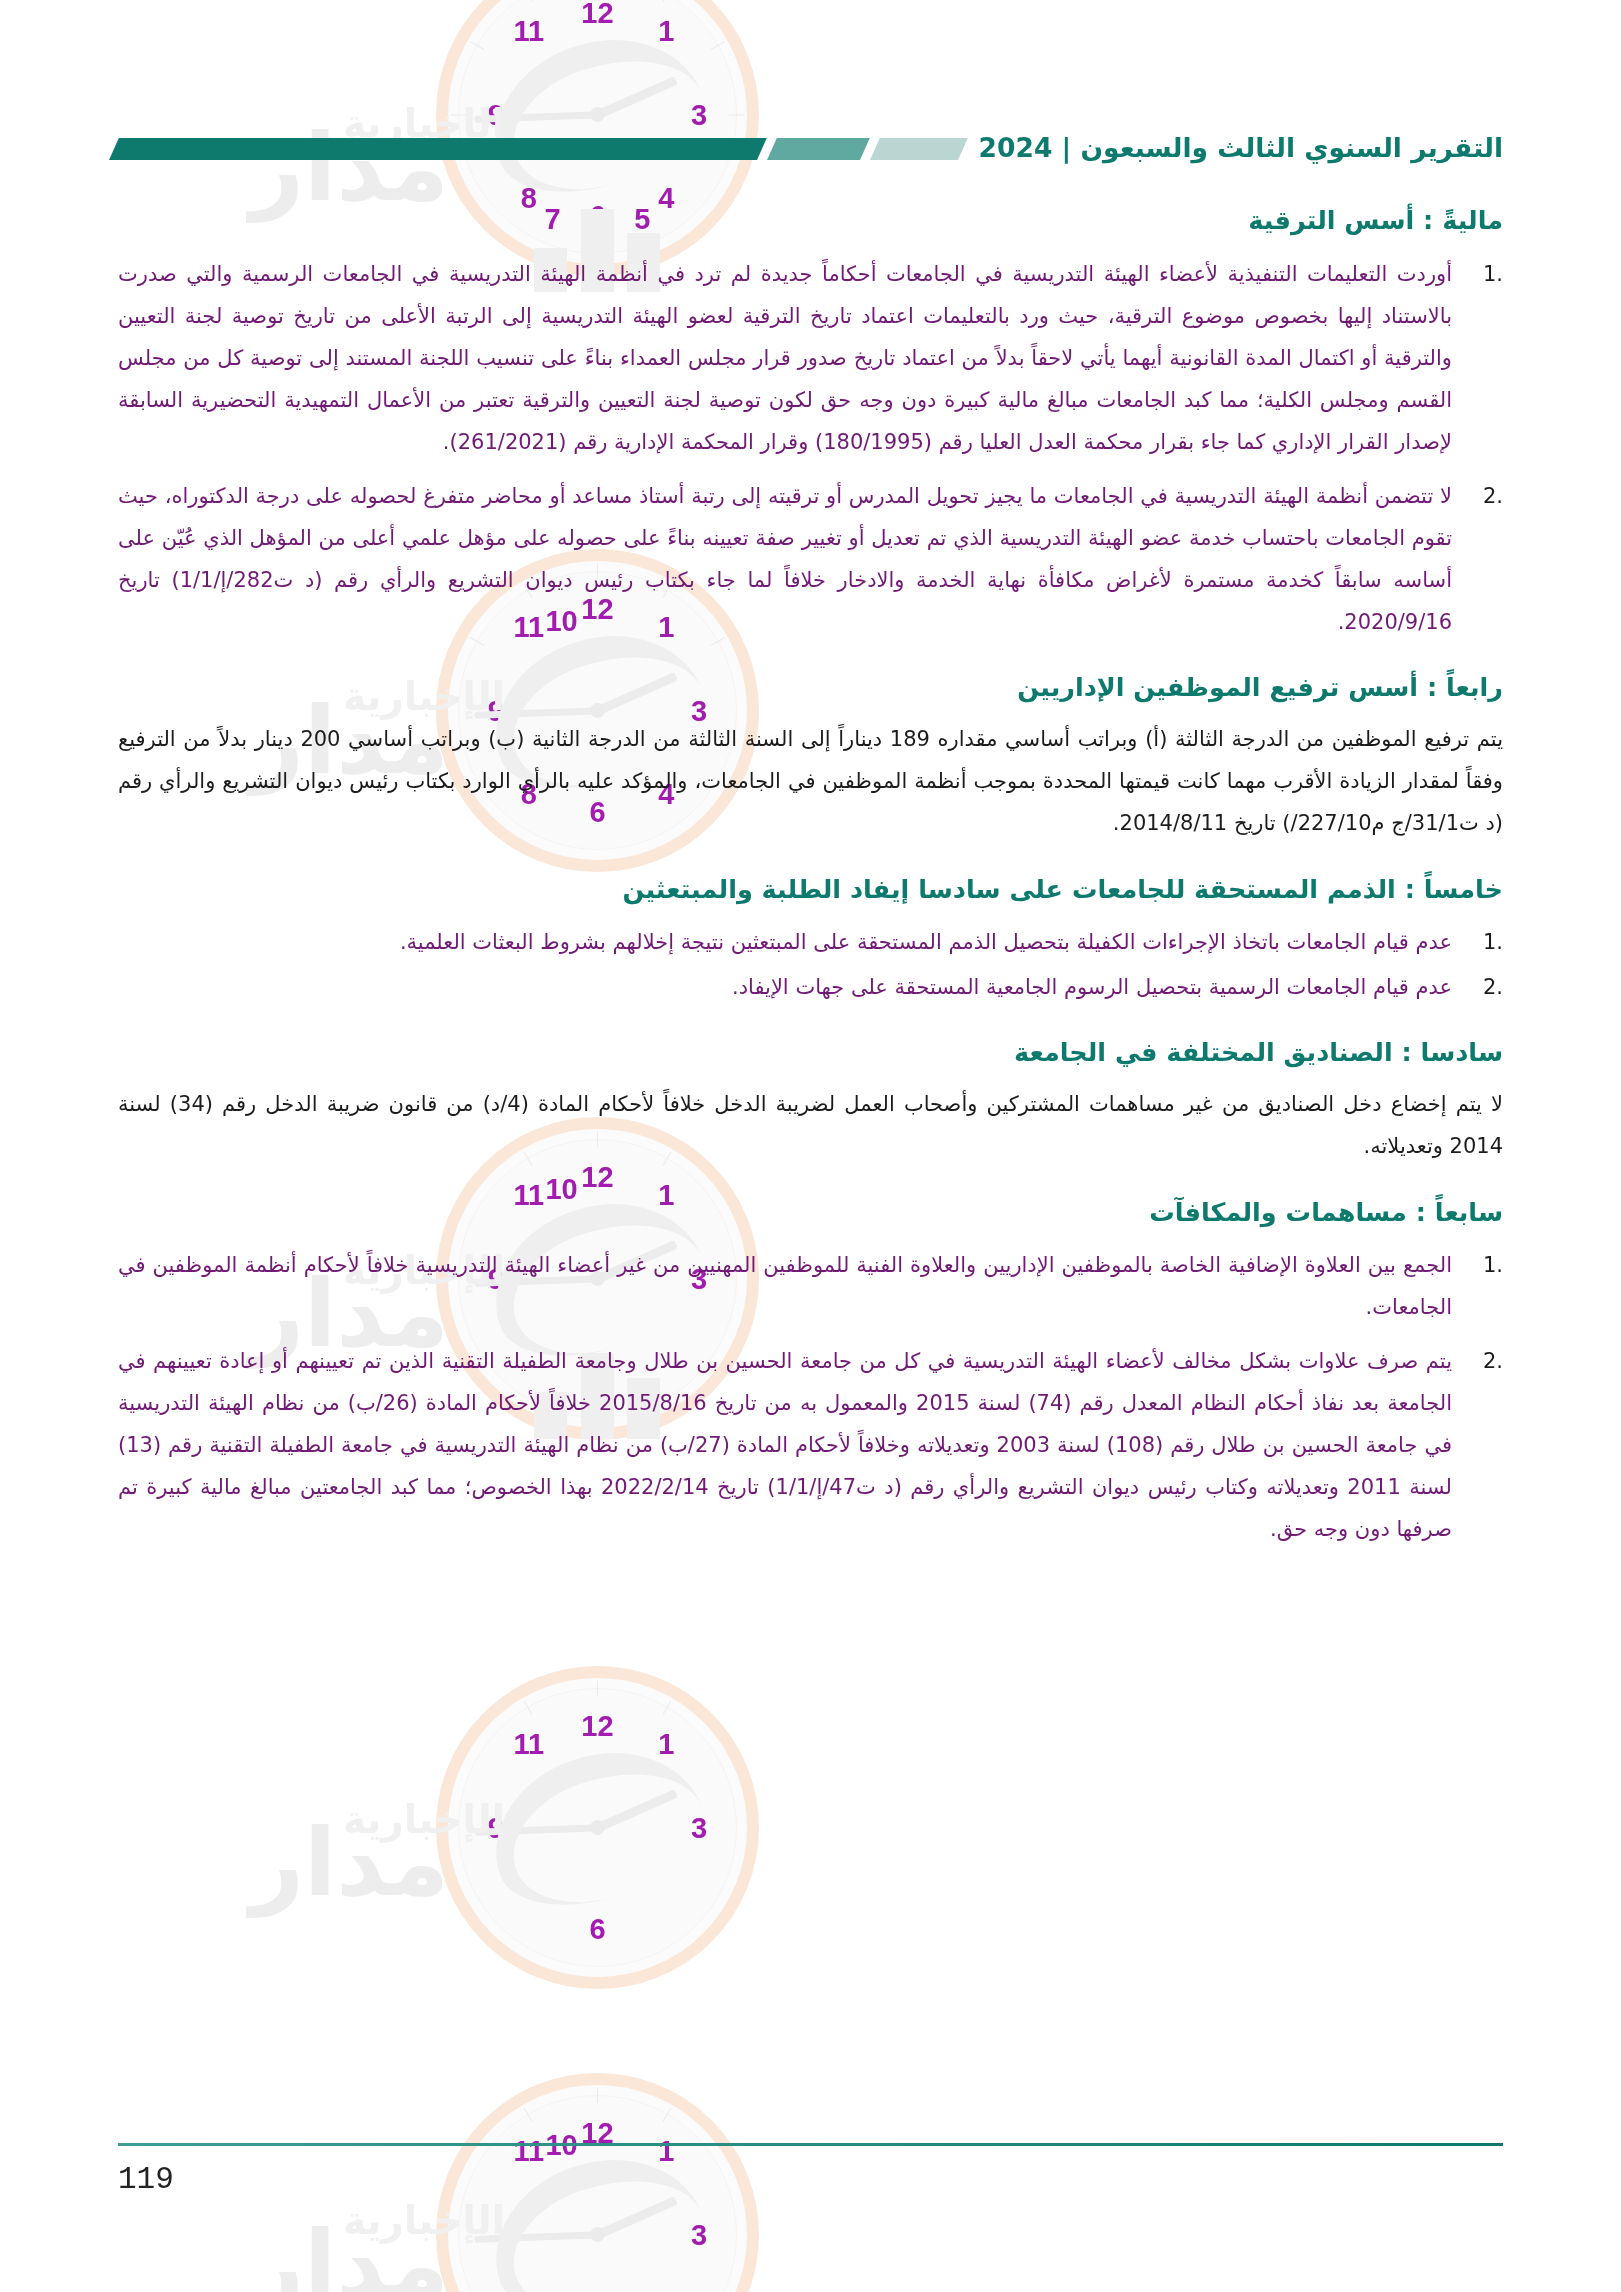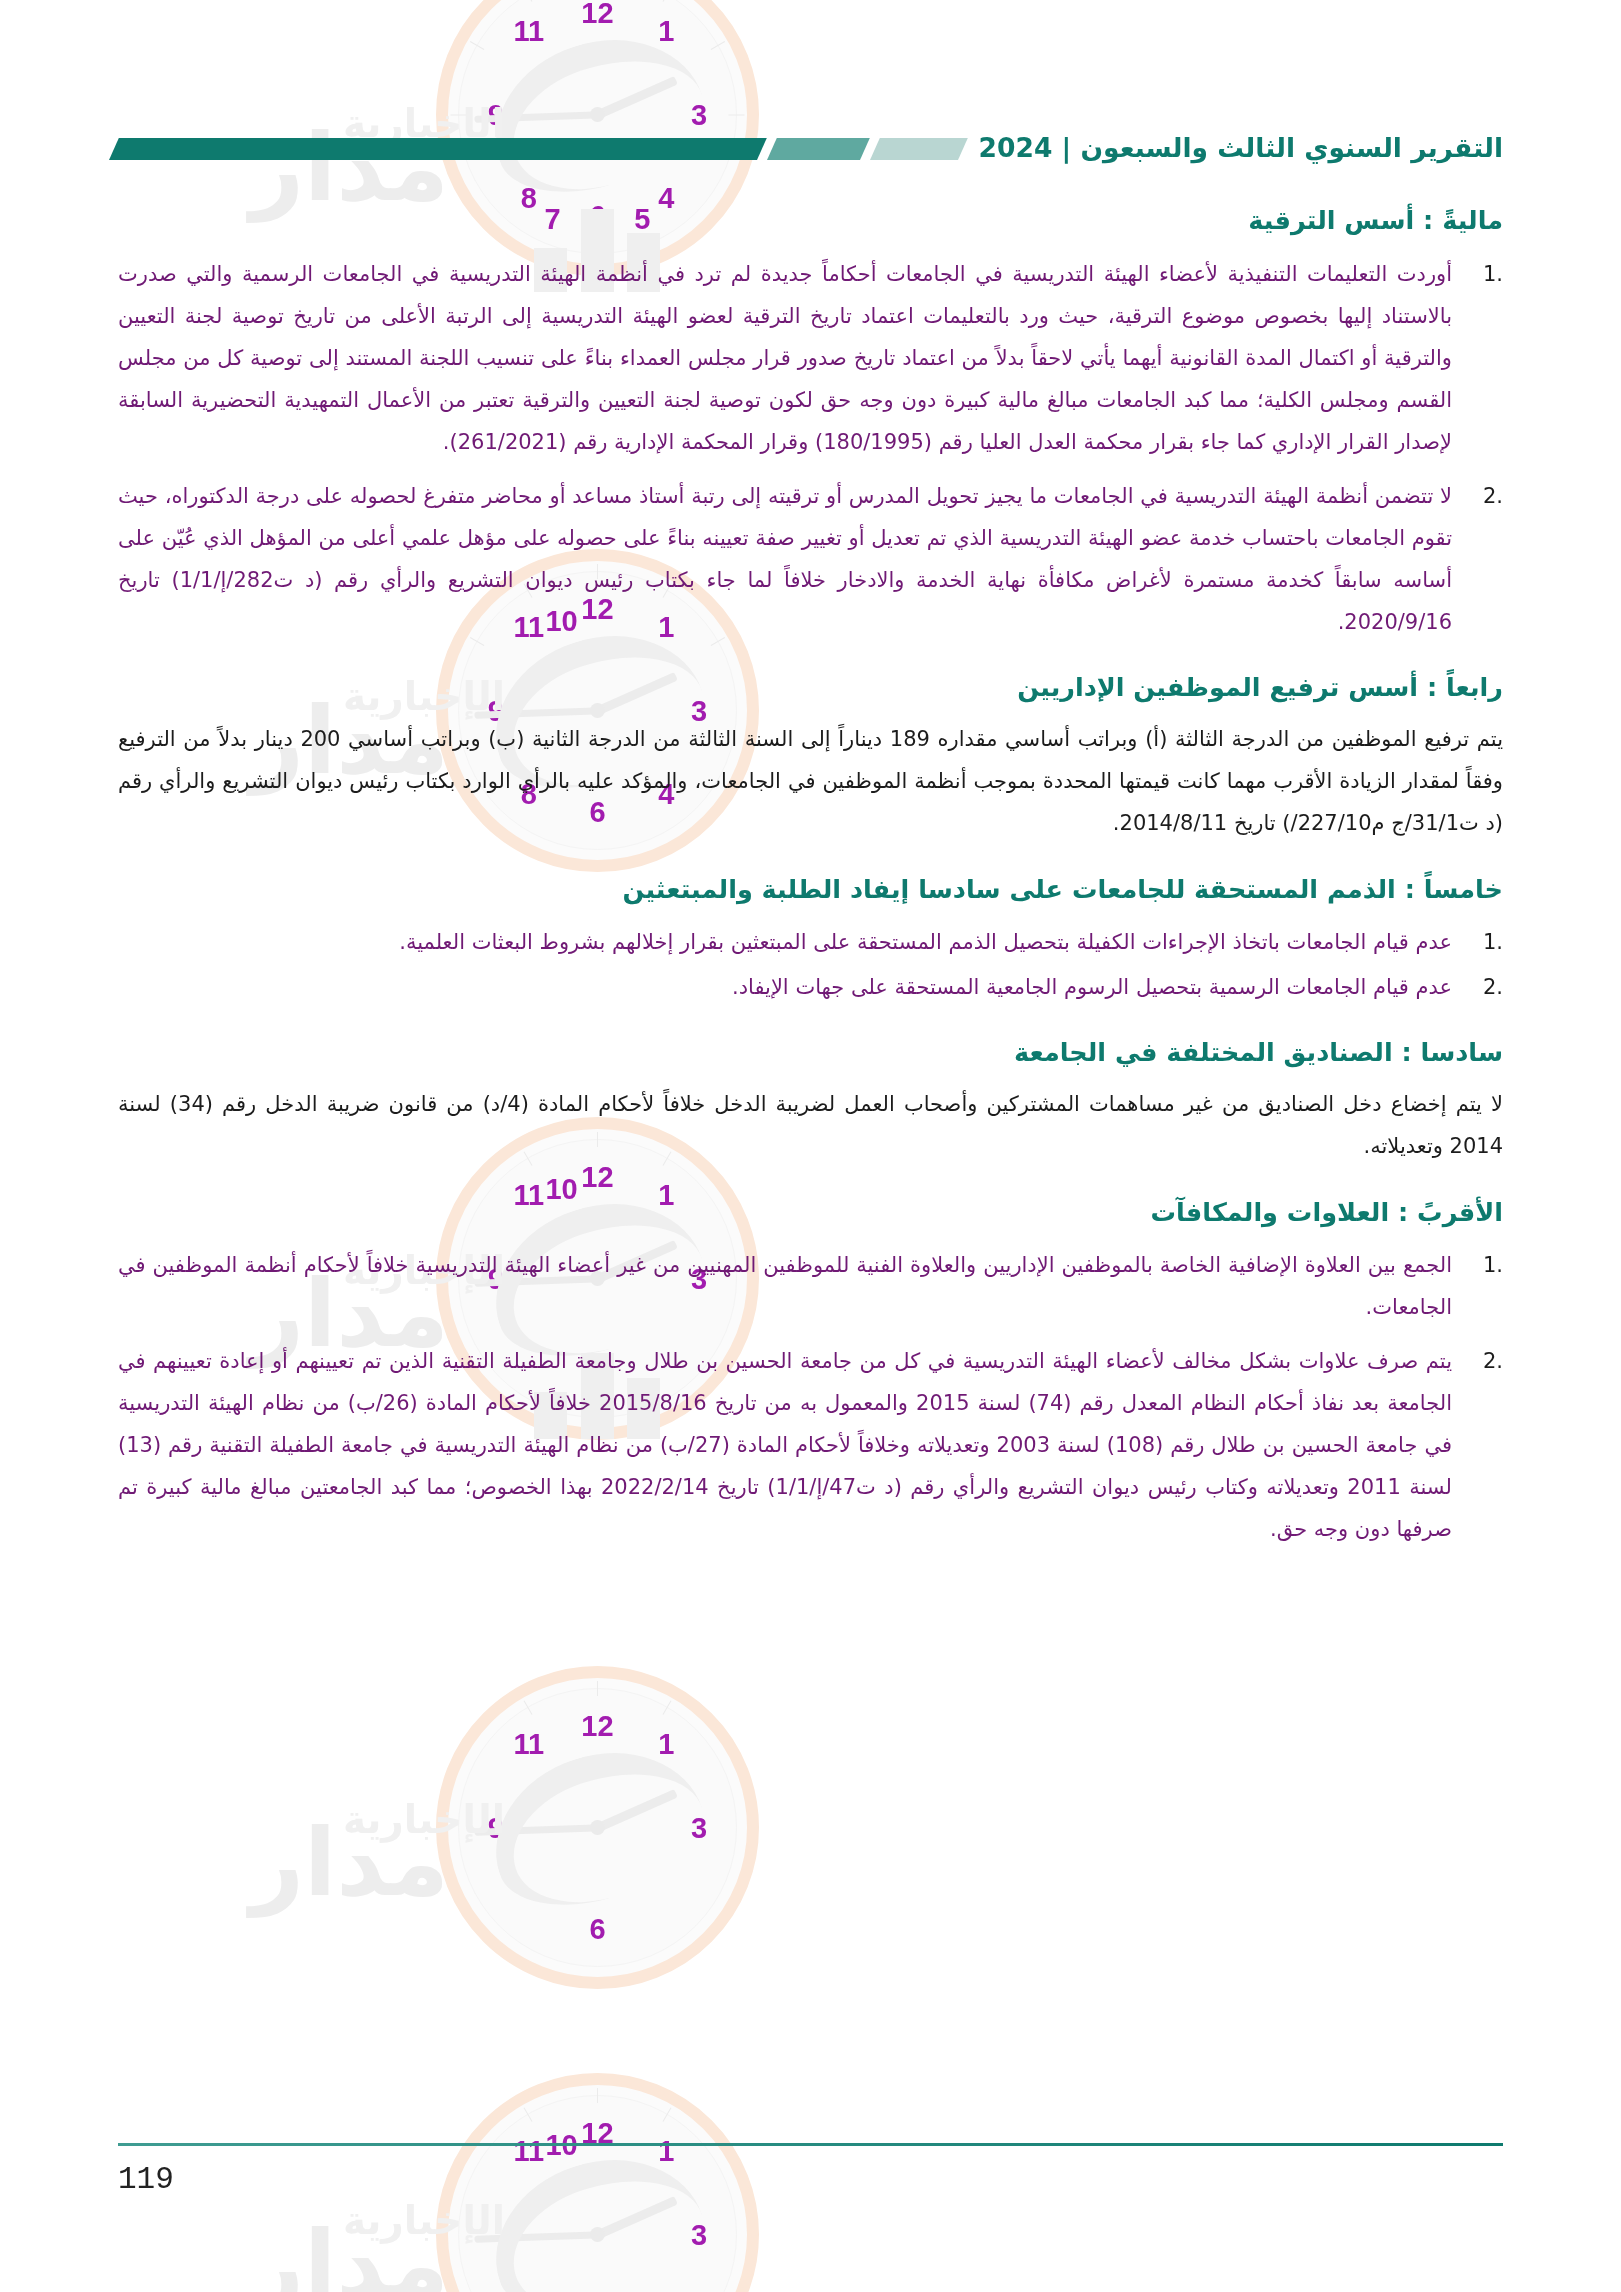--- a/index.html
+++ b/index.html
@@ -402,32 +402,32 @@
     </section>
 
     <section class="sec-block">
       <h2 class="section-heading">رابعاً : أسس ترفيع الموظفين الإداريين</h2>
       <p class="para">يتم ترفيع الموظفين من الدرجة الثالثة (أ) وبراتب أساسي مقداره 189 ديناراً إلى السنة الثالثة من الدرجة الثانية (ب) وبراتب أساسي 200 دينار بدلاً من الترفيع وفقاً لمقدار الزيادة الأقرب مهما كانت قيمتها المحددة بموجب أنظمة الموظفين في الجامعات، والمؤكد عليه بالرأي الوارد بكتاب رئيس ديوان التشريع والرأي رقم (د ت31/1/ج م227/10/) تاريخ 2014/8/11.</p>
     </section>
 
     <section class="sec-block">
       <h2 class="section-heading">خامساً : الذمم المستحقة للجامعات على سادسا إيفاد الطلبة والمبتعثين</h2>
       <ol class="num-list tight">
-        <li>عدم قيام الجامعات باتخاذ الإجراءات الكفيلة بتحصيل الذمم المستحقة على المبتعثين بقرار إخلالهم بشروط البعثات العلمية.</li>
+        <li>عدم قيام الجامعات باتخاذ الإجراءات الكفيلة بتحصيل الذمم المستحقة على المبتعثين نتيجة إخلالهم بشروط البعثات العلمية.</li>
         <li>عدم قيام الجامعات الرسمية بتحصيل الرسوم الجامعية المستحقة على جهات الإيفاد.</li>
       </ol>
     </section>
 
     <section class="sec-block">
       <h2 class="section-heading">سادسا : الصناديق المختلفة في الجامعة</h2>
       <p class="para">لا يتم إخضاع دخل الصناديق من غير مساهمات المشتركين وأصحاب العمل لضريبة الدخل خلافاً لأحكام المادة (4/د) من قانون ضريبة الدخل رقم (34) لسنة 2014 وتعديلاته.</p>
     </section>
 
     <section class="sec-block">
-      <h2 class="section-heading">الأقربً : العلاوات والمكافآت</h2>
+      <h2 class="section-heading">سابعاً : مساهمات والمكافآت</h2>
       <ol class="num-list">
         <li>الجمع بين العلاوة الإضافية الخاصة بالموظفين الإداريين والعلاوة الفنية للموظفين المهنيين من غير أعضاء الهيئة التدريسية خلافاً لأحكام أنظمة الموظفين في الجامعات.</li>
         <li>يتم صرف علاوات بشكل مخالف لأعضاء الهيئة التدريسية في كل من جامعة الحسين بن طلال وجامعة الطفيلة التقنية الذين تم تعيينهم أو إعادة تعيينهم في الجامعة بعد نفاذ أحكام النظام المعدل رقم (74) لسنة 2015 والمعمول به من تاريخ 2015/8/16 خلافاً لأحكام المادة (26/ب) من نظام الهيئة التدريسية في جامعة الحسين بن طلال رقم (108) لسنة 2003 وتعديلاته وخلافاً لأحكام المادة (27/ب) من نظام الهيئة التدريسية في جامعة الطفيلة التقنية رقم (13) لسنة 2011 وتعديلاته وكتاب رئيس ديوان التشريع والرأي رقم (د ت47/إ/1/1) تاريخ 2022/2/14 بهذا الخصوص؛ مما كبد الجامعتين مبالغ مالية كبيرة تم صرفها دون وجه حق.</li>
       </ol>
     </section>
 
   </div>
 
   <div class="footer-rule"></div>
   <div class="footer-pageno">119</div>

